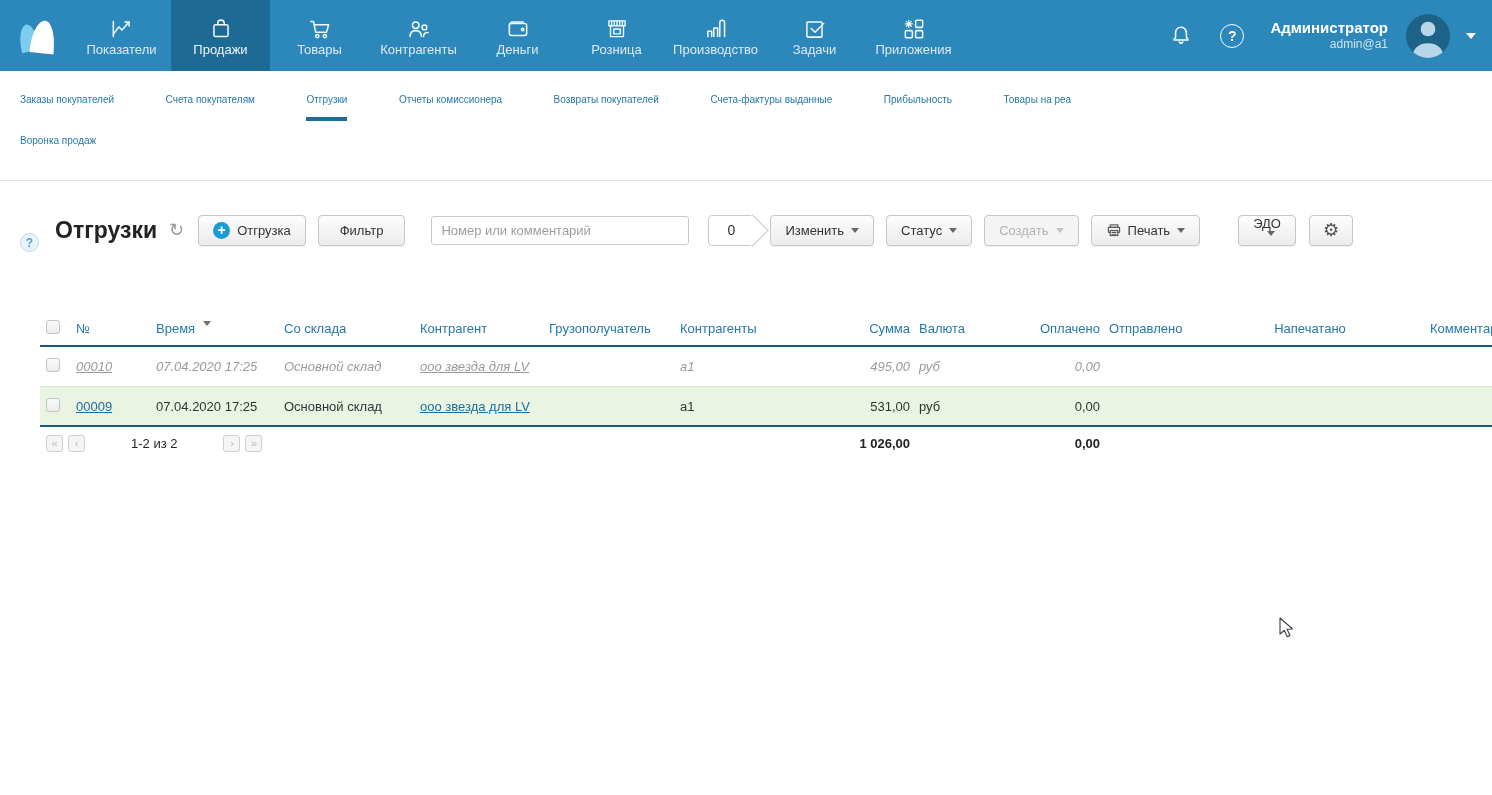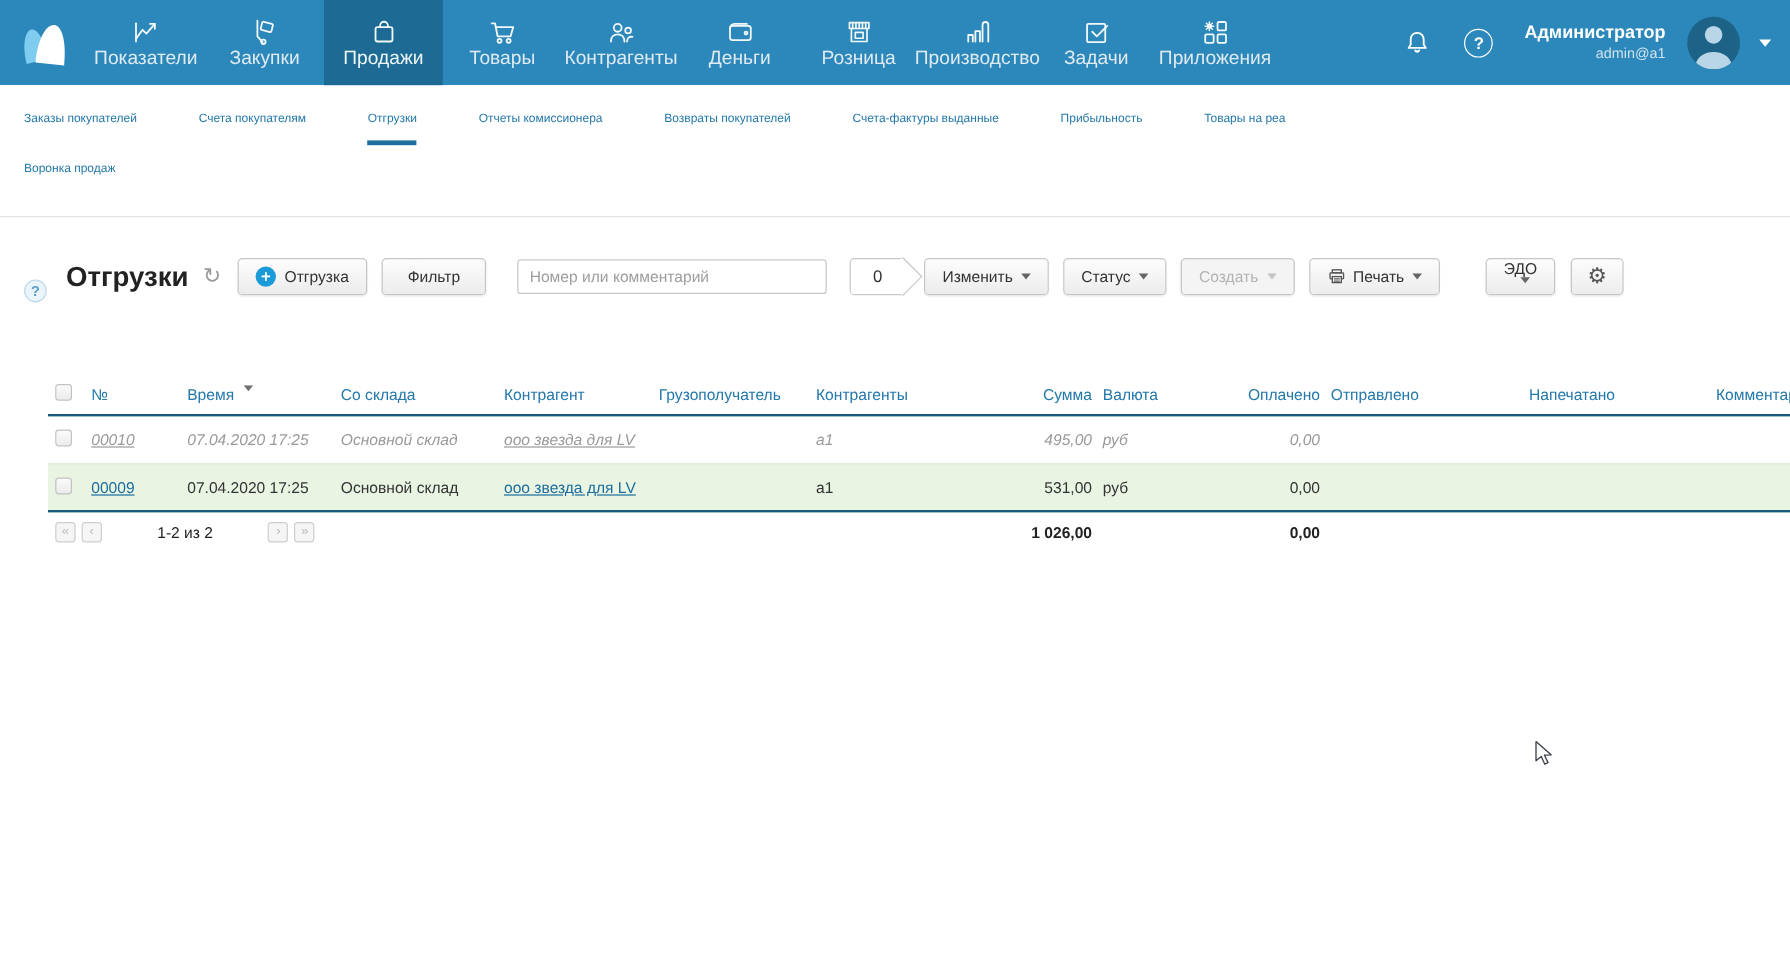--- a/index.html
+++ b/index.html
@@ -2,21 +2,21 @@
 <html><head>
 <meta charset="utf-8">
 <style>
   * { margin:0; padding:0; box-sizing:border-box; }
   html,body { width:1492px; height:795px; overflow:hidden; background:#fff;
     font-family:"Liberation Sans", sans-serif; }
   
   .topbar { height:71px; background:#2c88ba; display:flex; align-items:stretch; color:#fff; }
   .logo { width:72px; display:flex; align-items:center; justify-content:center; cursor:pointer; }
   .nav-item { width:99px; display:flex; flex-direction:column; align-items:center;
-    justify-content:center; gap:0; font-size:16px; color:#dfeaf2; cursor:pointer; }
+    justify-content:center; gap:0; font-size:13px; color:#dfeaf2; cursor:pointer; }
   .nav-item.active { background:#1d6b94; color:#eef5f9; }
   .nav-icon { height:27px; display:flex; align-items:flex-end; color:#f2f7fa; }
   .topbar-right { margin-left:auto; display:flex; align-items:center; gap:26px; padding-right:16px; }
   .round-icon { width:27px; height:27px; display:flex; align-items:center; justify-content:center; cursor:pointer; }
   .help-circle { width:24px; height:24px; border:1.6px solid #fff; border-radius:50%;
     display:flex; align-items:center; justify-content:center; font-size:14px; font-weight:bold; cursor:pointer; }
   .user-block { text-align:right; line-height:1.25; cursor:pointer; }
   .user-name { font-size:15px; font-weight:600; }
   .user-login { font-size:12px; color:#cfe2ee; }
   .avatar { width:44px; height:44px; border-radius:50%; background:#1c6387; overflow:hidden;
@@ -103,30 +103,20 @@
   <div class="nav-item">
     <span class="nav-icon">
       <svg width="26" height="26" viewBox="0 0 24 24" fill="none" stroke="currentColor" stroke-width="1.4" stroke-linecap="round" stroke-linejoin="round">
           <path d="M4 5v14"></path>
           <path d="M4 17l5-7 3 3 6.5-7.5"></path>
           <path d="M14.8 5.5h3.7v3.7"></path>
         </svg>
     </span>
     <span>Показатели</span>
   </div>
-  <div class="nav-item">
-    <span class="nav-icon">
-      <svg width="26" height="26" viewBox="0 0 24 24" fill="none" stroke="currentColor" stroke-width="1.4" stroke-linecap="round" stroke-linejoin="round">
-          <path d="M6 3v12l4 4.5"></path>
-          <circle cx="10.6" cy="19.2" r="1.7"></circle>
-          <rect x="9" y="4.5" width="8.5" height="6.5" rx="1" transform="rotate(14 13.2 7.7)"></rect>
-        </svg>
-    </span>
-    <span>Закупки</span>
-  </div>
   <div class="nav-item active">
     <span class="nav-icon">
       <svg width="26" height="26" viewBox="0 0 24 24" fill="none" stroke="currentColor" stroke-width="1.4" stroke-linecap="round" stroke-linejoin="round">
           <rect x="5.5" y="8" width="13" height="11" rx="1.5"></rect>
           <path d="M9 8V6.8a3 3 0 0 1 6 0V8"></path>
         </svg>
     </span>
     <span>Продажи</span>
   </div>
   <div class="nav-item">

